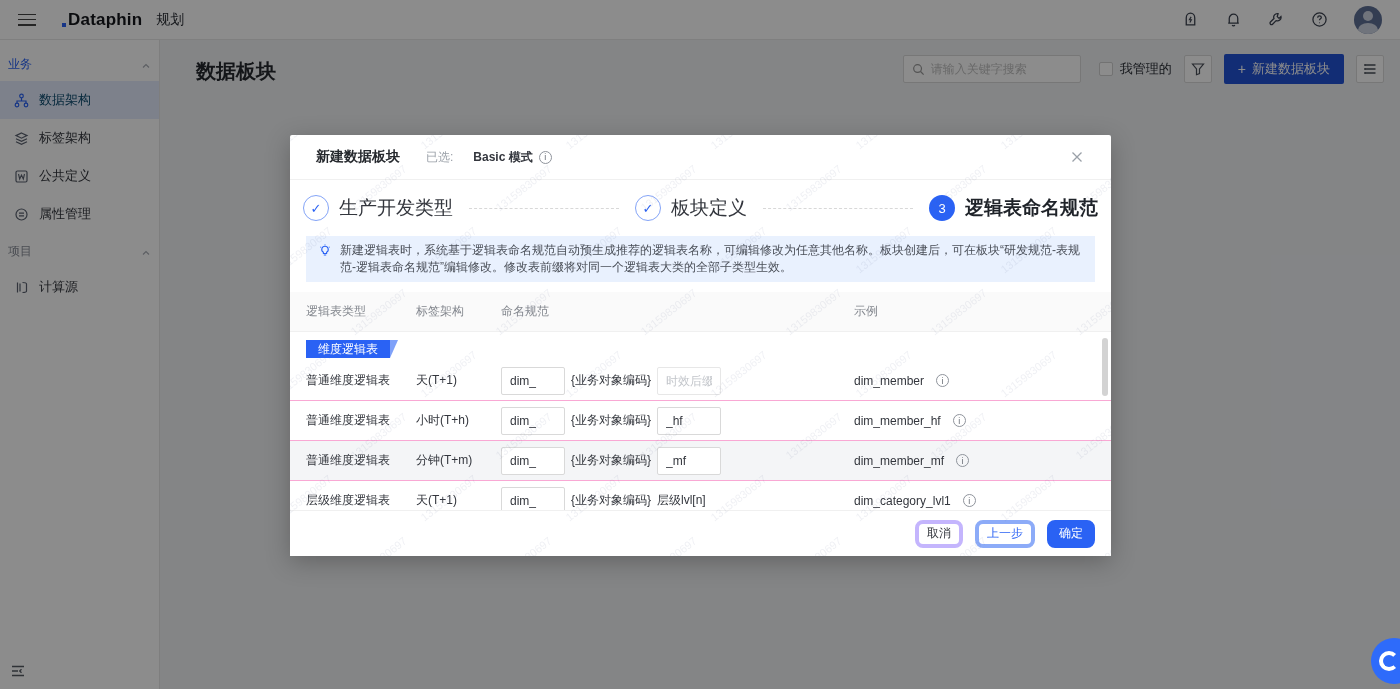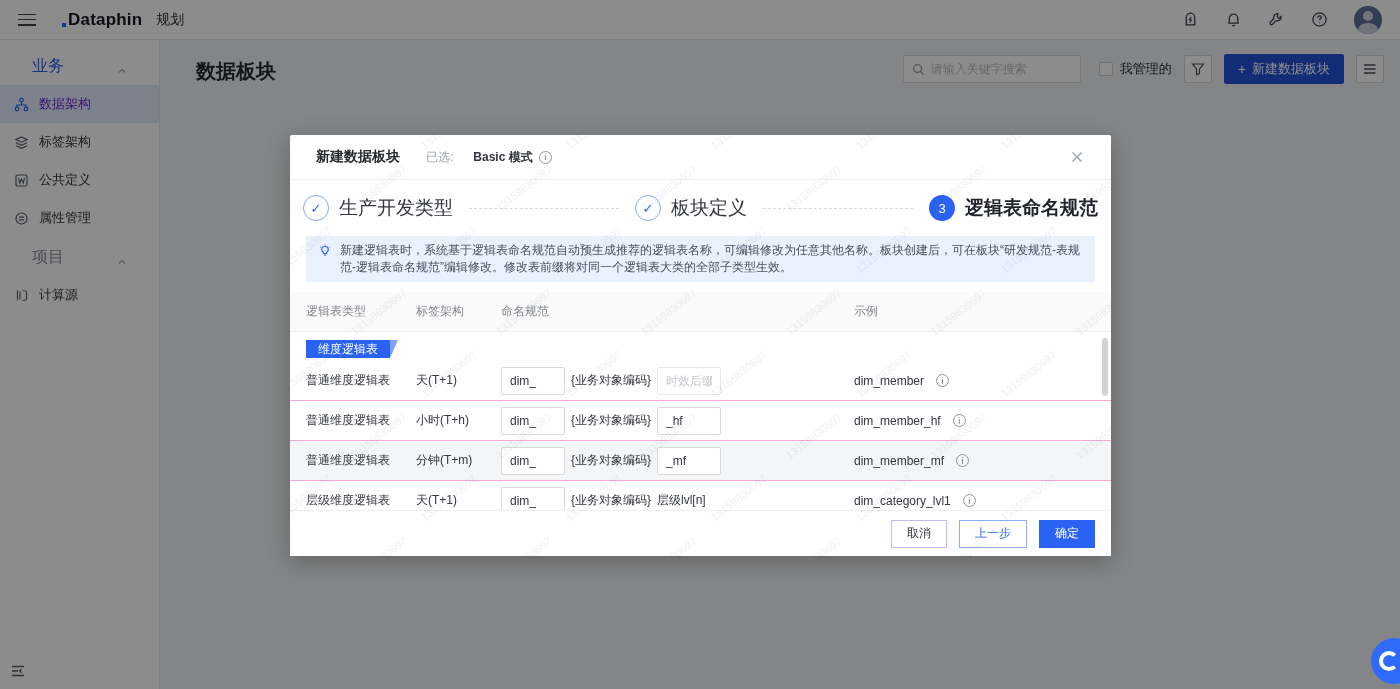--- a/index.html
+++ b/index.html
@@ -16,28 +16,28 @@
   .module { margin-left:14px; font-size:14px; color:#2b2f36; cursor:pointer; }
   .topbar-right { margin-left:auto; display:flex; align-items:center; gap:26px; }
   .tb-icon { width:17px; height:17px; color:#3c4350; display:inline-flex; cursor:pointer; }
   .tb-icon svg { width:100%; height:100%; }
   .avatar { width:28px; height:28px; border-radius:50%; background:#5e6f95; position:relative; overflow:hidden; cursor:pointer; }
   .avatar::before { content:""; position:absolute; top:5px; left:9px; width:10px; height:10px; border-radius:50%; background:#ccd3e2; }
   .avatar::after { content:""; position:absolute; top:17px; left:4px; width:20px; height:14px; border-radius:50%; background:#ccd3e2; }
 
   
   .sidebar { position:absolute; top:40px; left:0; bottom:0; width:160px; background:#fff; border-right:1px solid #e6e6e6; padding-top:6px; z-index:1; }
-  .side-section { display:flex; align-items:center; justify-content:space-between; padding:10px 32px 8px; font-size:16px; cursor:pointer; }
+  .side-section { display:flex; align-items:center; justify-content:space-between; padding:10px 8px 8px; font-size:12px; cursor:pointer; }
   .side-section .sec-label { color:#8a8f99; }
   .side-section.sec-active .sec-label { color:#2a62f4; }
   .chev { width:10px; height:10px; color:#a9adb5; }
   .nav-item { display:flex; align-items:center; gap:10px; height:38px; padding:0 14px; font-size:13px; color:#33363d; cursor:pointer; }
   .nav-item .ni-icon { width:15px; height:15px; display:inline-flex; color:#5b6270; }
   .nav-item .ni-icon svg { width:100%; height:100%; }
-  .nav-item.active { background:#e3ebfd; color:#6d28d9; }
+  .nav-item.active { background:#e3ebfd; color:#0c4a6e; }
   .nav-item.active .ni-icon { color:#2a62f4; }
   .collapse-btn { position:absolute; left:10px; bottom:10px; width:16px; height:16px; color:#565b63; cursor:pointer; }
 
   
   .page-title { position:absolute; left:196px; top:58px; font-size:20px; font-weight:700; color:#26292e; z-index:1; }
   .toolbar { position:absolute; top:54px; right:16px; display:flex; align-items:center; gap:12px; z-index:1; }
   .search-box { width:178px; height:28px; background:#fff; border:1px solid #d9d9d9; border-radius:2px; display:flex; align-items:center; padding:0 8px; gap:6px; }
   .search-box svg { width:13px; height:13px; color:#999; flex:none; }
   .search-box input { border:none; outline:none; width:100%; font-size:12px; color:#333; font-family:inherit; background:transparent; }
   .search-box input::placeholder { color:#bfbfbf; }
@@ -90,21 +90,21 @@
   .trow { height:40px; font-size:12px; color:#33363d; border-bottom:1px solid #f9a8d4; }
   .trow.hl { background:#f4f5f7; }
   .mini-input { width:64px; height:28px; border:1px solid #d9d9d9; border-radius:2px; padding:0 8px; font-size:12px; color:#33363d; font-family:inherit; outline:none; background:#fff; }
   .mini-input.dis { border-color:#e7e7e7; }
   .mini-input::placeholder { color:#c3c6cb; }
   .pattern { color:#33363d; }
   .suffix-text { color:#33363d; }
   .scroll-thumb { position:absolute; right:3px; top:6px; width:6px; height:58px; background:#d3d3d3; border-radius:3px; cursor:pointer; }
 
   .modal-footer { position:absolute; left:0; right:0; bottom:0; height:46px; border-top:1px solid #f0f0f0; display:flex; align-items:center; justify-content:flex-end; gap:12px; padding:0 16px; background:#fff; }
-  .btn { height:28px; padding:0 15px; border-radius:0; font-size:12px; display:flex; align-items:center; background:#fff; border:1px solid #c4b5fd; color:#33363d; cursor:pointer; font-family:inherit; }
+  .btn { height:28px; padding:0 8px; border-radius:8px; font-size:12px; display:flex; align-items:center; background:#fff; border:4px solid #c4b5fd; color:#33363d; cursor:pointer; font-family:inherit; }
   .btn.prev { border-color:#8cabf8; color:#2a62f4; }
   .btn.ok { background:#2a62f4; border-color:#2a62f4; color:#fff; }
 
   .float-help { position:absolute; right:-17px; bottom:5px; width:46px; height:46px; border-radius:50%; background:#2e6bfa; z-index:30; cursor:pointer; }
   .float-help::before { content:""; position:absolute; left:8px; top:13px; width:12px; height:12px; border:4px solid #fff; border-radius:50%; border-right-color:transparent; }
 </style>
 </head>
 <body>
 
 <div class="screen">

